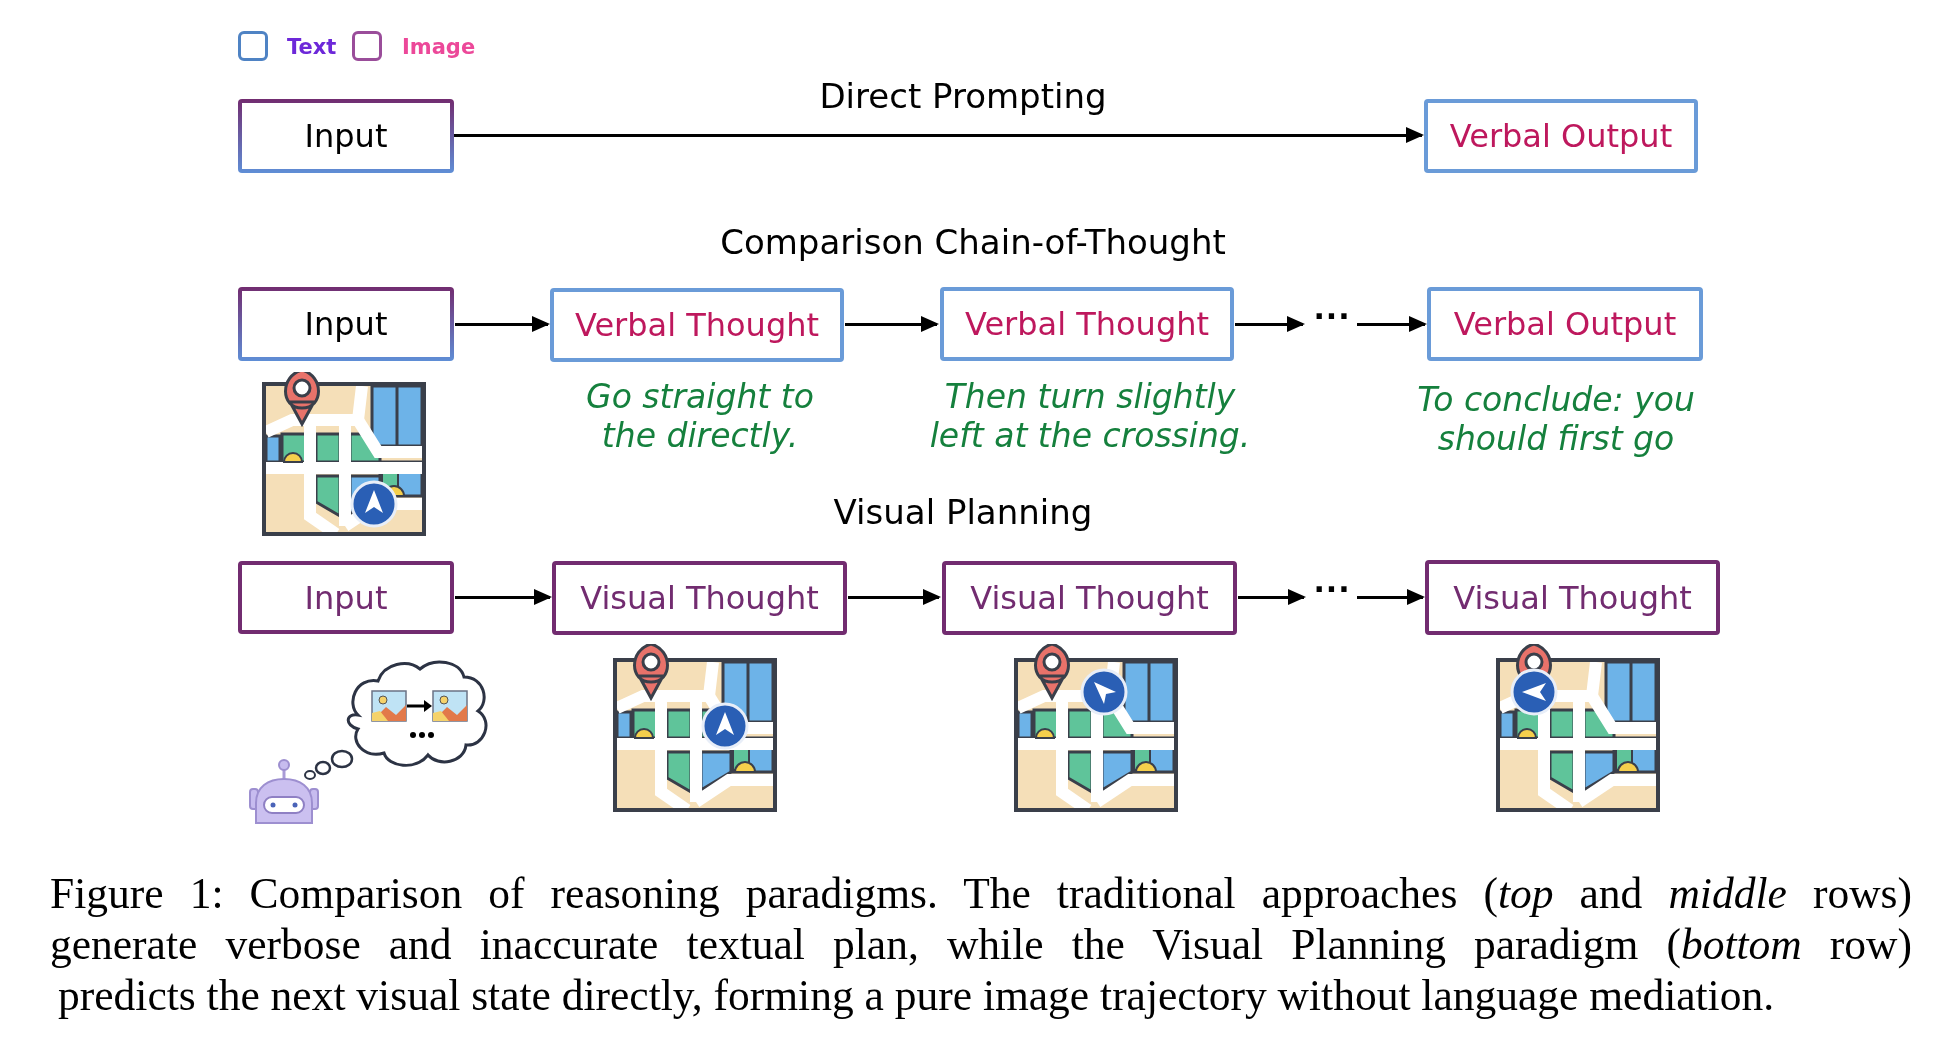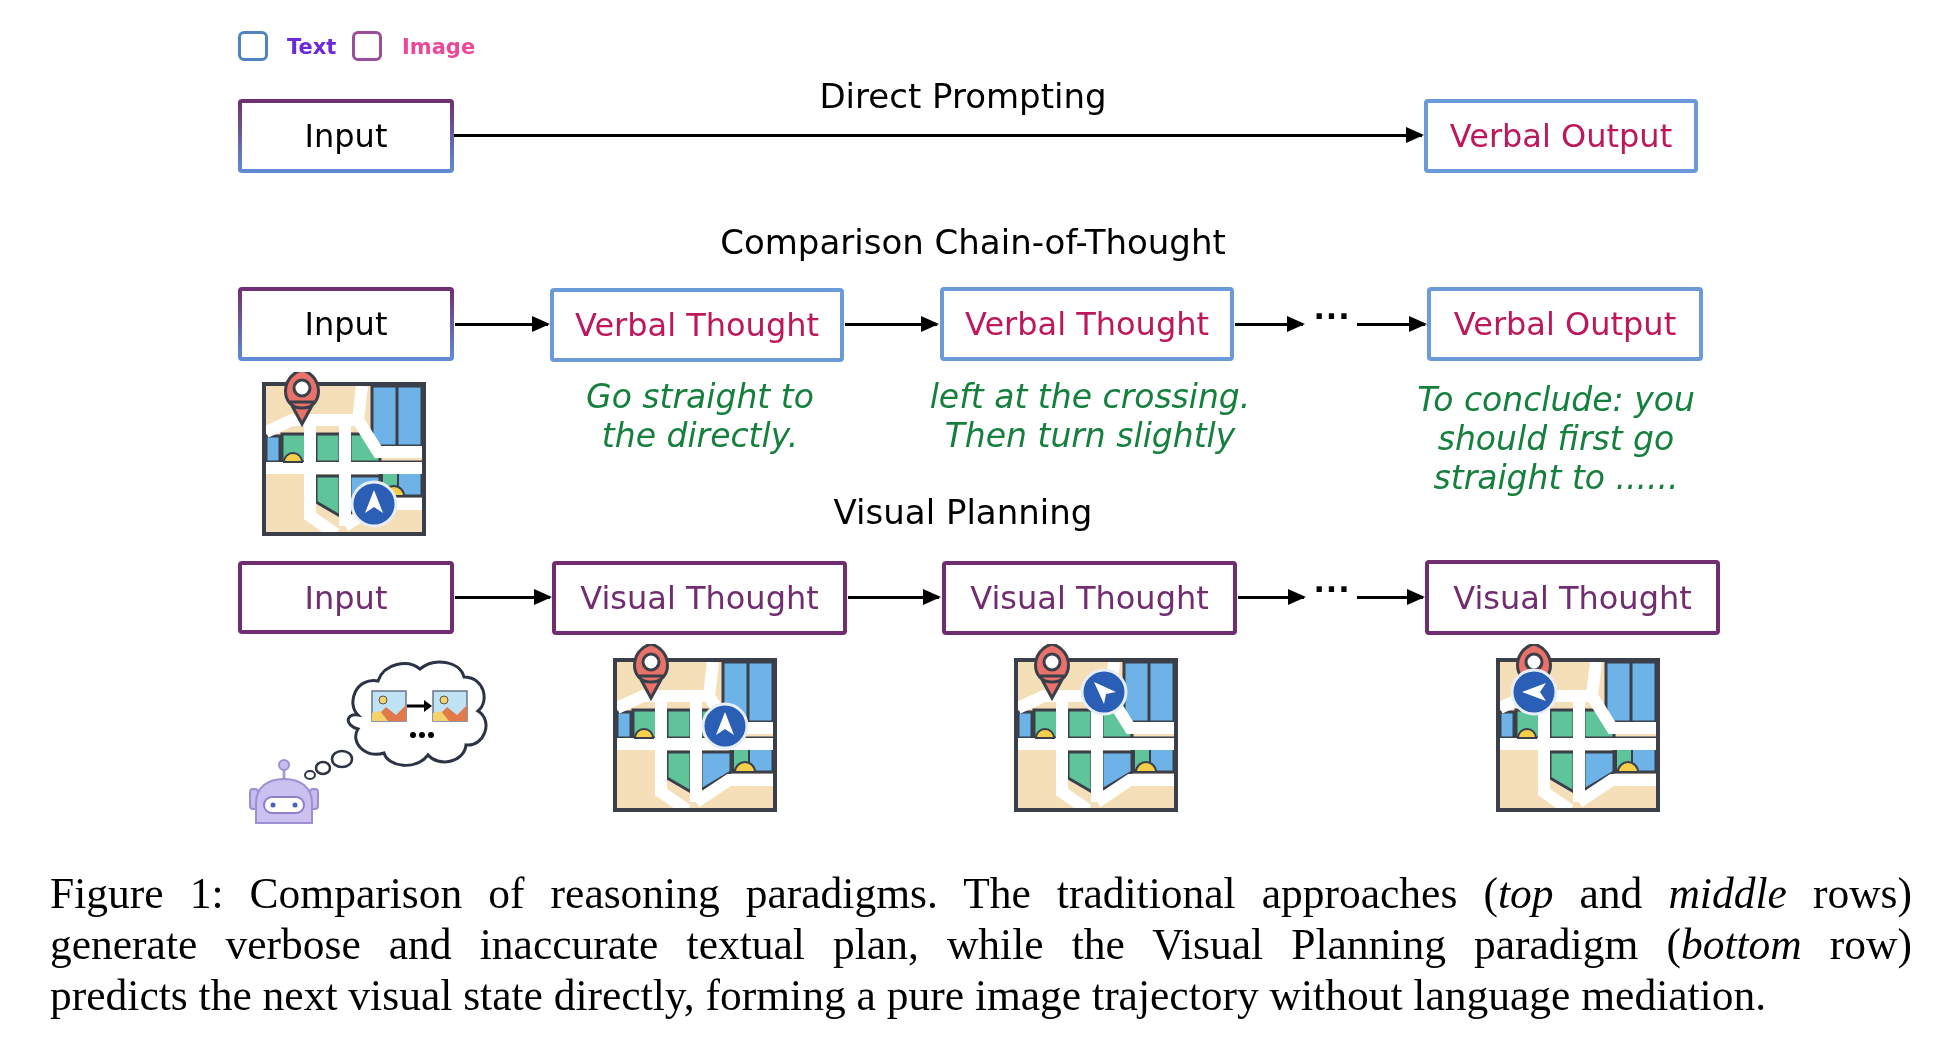--- a/index.html
+++ b/index.html
@@ -12,21 +12,21 @@
   .node.image{border-color:#722c70;color:#722c70;}
   .node.input-mixed{border:4px solid transparent;background:linear-gradient(#fff,#fff) padding-box,linear-gradient(#722c70,#5f8ed6) border-box;color:#000;}
   .arrow{position:absolute;height:3px;background:#000;}
   .arrow::after{content:"";position:absolute;right:-2px;top:-7px;border-left:18px solid #000;border-top:8px solid transparent;border-bottom:8px solid transparent;}
   .dots{position:absolute;font-size:30px;font-weight:bold;color:#000;letter-spacing:1px;transform:translateX(-50%);}
   .thought-text{position:absolute;transform:translateX(-50%);text-align:center;font-style:italic;font-size:33px;line-height:39px;color:#15803d;white-space:nowrap;font-family:"DejaVu Sans",sans-serif;}
   .thought-text span{display:block;}
   .map{position:absolute;}
   .caption{position:absolute;left:50px;top:868px;width:1862px;font-family:"Liberation Serif","DejaVu Serif",serif;font-size:43.5px;line-height:51px;color:#000;text-align:justify;}
   .caption .line{display:block;text-align:justify;text-align-last:justify;white-space:nowrap;}
-  .caption .line.last{text-align-last:left;}
+  .caption .line.last{text-align-last:left;margin-left:8px;}
 </style>
 </head>
 <body>
 
 <div class="legend-box" style="left:238px;top:31px;border-color:#4f83c4;"></div>
 <span class="legend-text" style="left:287px;top:35px;color:#6d28d9;">Text</span>
 <div class="legend-box" style="left:352px;top:31px;border-color:#9a4d9a;"></div>
 <span class="legend-text" style="left:402px;top:35px;color:#ec4899;">Image</span>
 
 <div class="row-title" style="left:963px;top:76px;">Direct Prompting</div>
@@ -55,27 +55,26 @@
 <div class="arrow" style="left:1357px;top:323px;width:68px;"></div>
 <div class="node text" style="left:1427px;top:287px;width:276px;height:74px;">
     <span>Verbal Output</span>
   </div>
 
 <div class="thought-text" style="left:700px;top:377px;">
   <span>Go straight to</span>
   <span>the directly.</span>
 </div>
 <div class="thought-text" style="left:1090px;top:377px;">
+  <span>Then turn slightly</span>
   <span>left at the crossing.</span>
-  <span>Then turn slightly</span>
 </div>
 <div class="thought-text" style="left:1556px;top:380px;">
   <span>To conclude: you</span>
   <span>should first go</span>
-  <span>straight to ......</span>
 </div>
 
 <svg width="0" height="0" style="position:absolute">
   <defs>
     <g id="map-base">
       <rect x="2" y="8" width="160" height="150" fill="#f5dfb8" stroke="#3a3f4a" stroke-width="4"></rect>
 
       <rect x="110" y="10" width="50" height="60" fill="#6db3e8" stroke="#3a3f4a" stroke-width="3"></rect>
       <line x1="135" y1="10" x2="135" y2="70" stroke="#3a3f4a" stroke-width="3"></line>
       <rect x="118" y="86" width="42" height="34" fill="#6db3e8" stroke="#3a3f4a" stroke-width="3"></rect>

